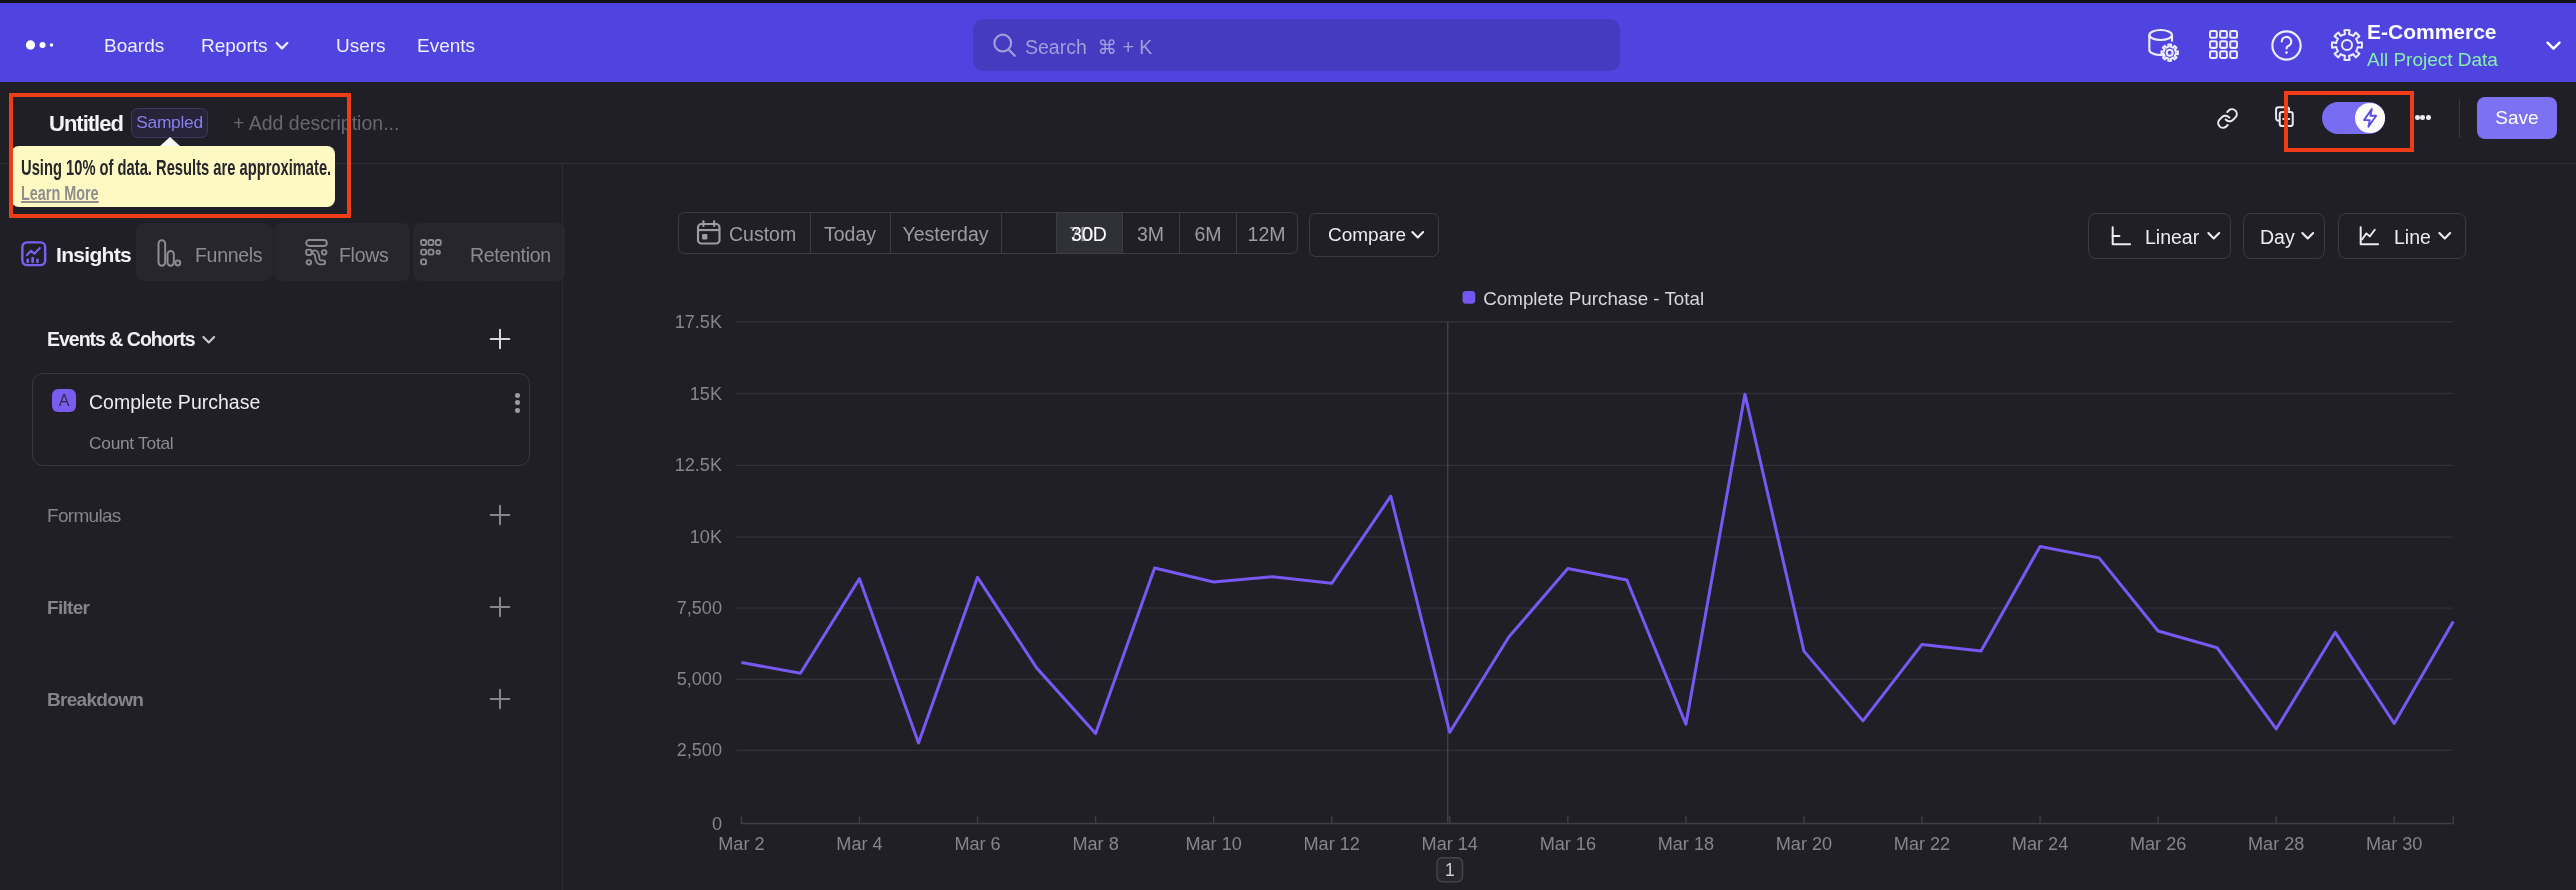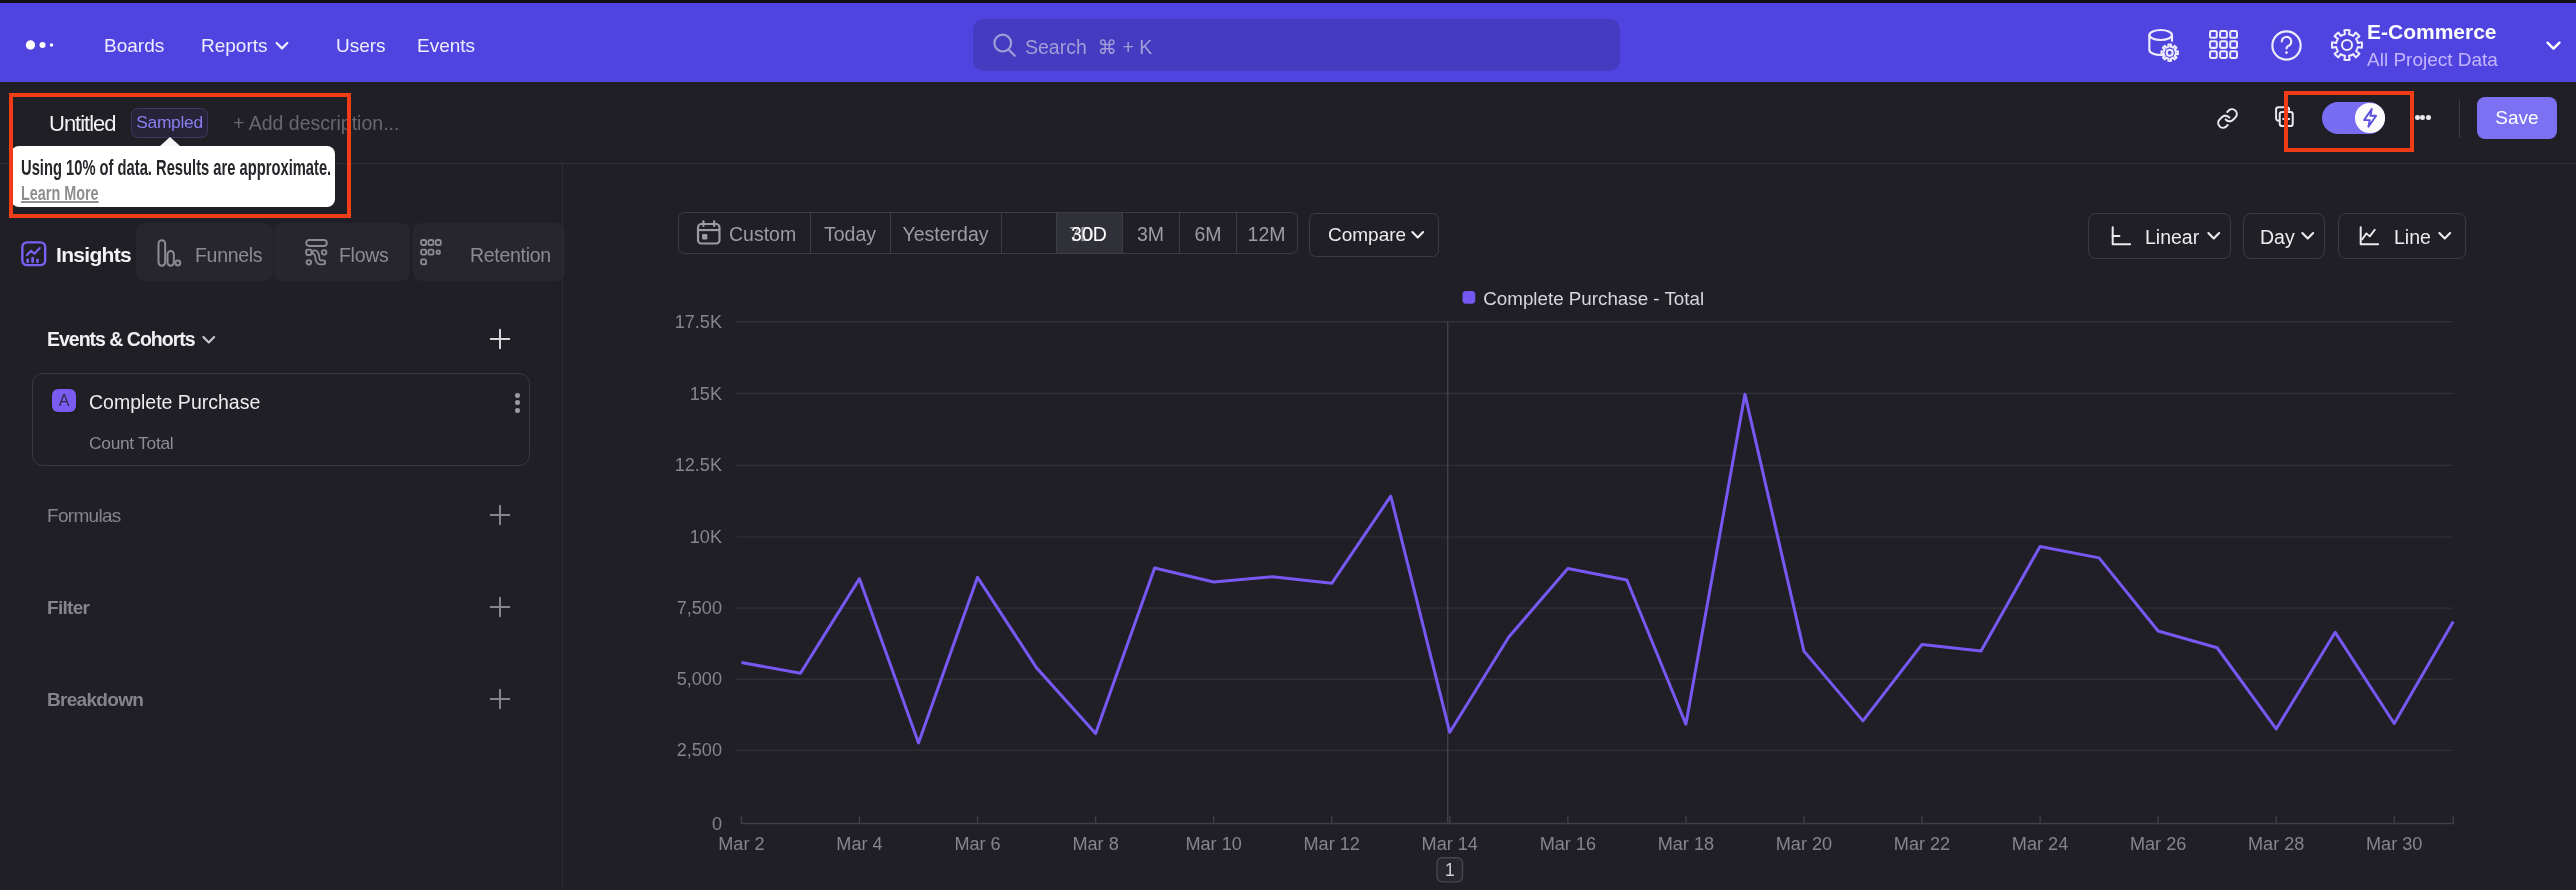--- a/index.html
+++ b/index.html
@@ -57,29 +57,29 @@
   <svg class="abs" style="left:2269px;top:25px" width="35" height="35" viewBox="0 0 52 52">
     <circle cx="26" cy="26" r="21" stroke="#eeecfc" stroke-width="3.2" fill="none"></circle>
     <path d="M19 20 a7 7 0 1 1 9 7 c-1.6.7-2 1.8-2 3.4" stroke="#eeecfc" stroke-width="3.2" fill="none" stroke-linecap="round"></path>
     <circle cx="26" cy="36.5" r="2" fill="#eeecfc"></circle>
   </svg>
   <svg class="abs" style="left:2330px;top:25.5px" width="34" height="34" viewBox="0 0 54 54">
     <path d="M50.6 22.8 A24 24 0 0 1 50.6 31.2 L44.2 30.1 A17.5 17.5 0 0 1 41.4 37.0 L46.7 40.7 A24 24 0 0 1 40.7 46.7 L37.0 41.4 A17.5 17.5 0 0 1 30.1 44.2 L31.2 50.6 A24 24 0 0 1 22.8 50.6 L23.9 44.2 A17.5 17.5 0 0 1 17.0 41.4 L13.3 46.7 A24 24 0 0 1 7.3 40.7 L12.6 37.0 A17.5 17.5 0 0 1 9.8 30.1 L3.4 31.2 A24 24 0 0 1 3.4 22.8 L9.8 23.9 A17.5 17.5 0 0 1 12.6 17.0 L7.3 13.3 A24 24 0 0 1 13.3 7.3 L17.0 12.6 A17.5 17.5 0 0 1 23.9 9.8 L22.8 3.4 A24 24 0 0 1 31.2 3.4 L30.1 9.8 A17.5 17.5 0 0 1 37.0 12.6 L40.7 7.3 A24 24 0 0 1 46.7 13.3 L41.4 17.0 A17.5 17.5 0 0 1 44.2 23.9 Z" stroke="#eeecfc" stroke-width="3.2" fill="none" stroke-linejoin="round"></path>
     <circle cx="27" cy="27" r="8" stroke="#eeecfc" stroke-width="3.2" fill="none"></circle>
   </svg>
   <div class="abs" style="left:2367px;top:17.4px;font-size:21px;font-weight:bold;color:#fdfdff">E-Commerce</div>
-  <div class="abs" style="left:2367px;top:46px;font-size:19px;color:#c4b5fd">All Project Data</div>
+  <div class="abs" style="left:2367px;top:46px;font-size:19px;color:#86efac">All Project Data</div>
   <svg class="abs" style="left:2542px;top:35px" width="23" height="16" viewBox="0 0 34 24">
       <path d="M8 7 L17 16 L26 7" stroke="#fff" stroke-width="3.6" fill="none" stroke-linecap="round" stroke-linejoin="round"></path>
     </svg>
 </div>
 
 <div class="abs" style="left:0;top:82px;width:2576px;height:83px;background:#1f1f25"></div>
 <div class="abs" style="left:0;top:163px;width:2576px;height:1.3px;background:#2e2e35"></div>
-<div class="abs" style="left:49px;top:111px;font-size:22px;font-weight:normal;letter-spacing:-1px;color:#f3f3f5">Untitled</div>
+<div class="abs" style="left:49px;top:111px;font-size:22px;font-weight:bold;letter-spacing:-1px;color:#f3f3f5">Untitled</div>
 <div class="abs" style="left:131px;top:108px;width:77px;height:30px;border-radius:6.7px;background:#272339;border:1.3px solid #3d3860;text-align:center;line-height:27.5px;font-size:17.4px;letter-spacing:-0.3px;color:#897eec">Sampled</div>
 <div class="abs" style="left:233px;top:112px;font-size:19.5px;color:#67676e">+ Add description...</div>
 
 <svg class="abs" style="left:2216px;top:107px" width="23" height="23" viewBox="0 0 34 34">
   <g stroke="#e8e8ee" stroke-width="3" fill="none" stroke-linecap="round" stroke-linejoin="round">
     <path d="M14.2 18.4 a7.1 7.1 0 0 0 10.7 0.77 l4.2 -4.2 a7.1 7.1 0 0 0 -10 -10 l-2.44 2.42"></path>
     <path d="M19.8 15.6 a7.1 7.1 0 0 0 -10.7 -0.77 l-4.2 4.2 a7.1 7.1 0 0 0 10 10 l2.42 -2.42"></path>
   </g>
 </svg>
 <svg class="abs" style="left:2275px;top:106px" width="21.5" height="24" viewBox="0 0 32 36">
@@ -99,21 +99,21 @@
     <path d="M25 9 L13.5 25.5 h8.5 L20 35.5 L31.5 19 h-8.5 z" stroke="#5b4fe0" stroke-width="2.8" fill="none" stroke-linejoin="round"></path>
   </svg>
 
 <div class="abs" style="left:2415px;top:115px;width:4.7px;height:4.7px;border-radius:50%;background:#ecebf0"></div>
 <div class="abs" style="left:2420px;top:115px;width:4.7px;height:4.7px;border-radius:50%;background:#ecebf0"></div>
 <div class="abs" style="left:2426px;top:115px;width:4.7px;height:4.7px;border-radius:50%;background:#ecebf0"></div>
 <div class="abs" style="left:2459px;top:99px;width:1.3px;height:39px;background:#3a3a42"></div>
 <div class="abs" style="left:2477px;top:97px;width:80px;height:42px;border-radius:8px;background:#7b71f2;text-align:center;line-height:42px;font-size:19px;color:#fff">Save</div>
 
 <div class="abs" style="left:160px;top:137px;width:0;height:0;border-left:10px solid transparent;border-right:10px solid transparent;border-bottom:9.4px solid #f6f6f4"></div>
-<div class="abs" style="left:10.7px;top:146px;width:324px;height:61px;border-radius:8px;background:#ffffff">
+<div class="abs" style="left:10.7px;top:146px;width:324px;height:61px;border-radius:8px;background:#fef9c3">
   <div class="abs" style="left:10px;top:10px;font-size:21.5px;font-weight:bold;color:#26262b;white-space:nowrap;transform:scaleX(0.685);transform-origin:0 50%">Using 10% of data. Results are approximate.</div>
   <div class="abs" style="left:10px;top:36px;font-size:20px;font-weight:bold;color:#8e8e8e;text-decoration:underline;transform:scaleX(0.72);transform-origin:0 50%">Learn More</div>
 </div>
 
 <div class="abs" style="left:9.4px;top:93px;width:342px;height:125px;border:4px solid #f03c17"></div>
 <div class="abs" style="left:2284px;top:91px;width:130px;height:61px;border:4px solid #f03c17"></div>
 
 <div class="abs" style="left:136px;top:223px;width:137px;height:58px;background:#26262c;border-radius:8px"></div>
 <div class="abs" style="left:274px;top:223px;width:136px;height:58px;background:#26262c;border-radius:8px"></div>
 <div class="abs" style="left:413px;top:223px;width:152px;height:58px;background:#26262c;border-radius:8px"></div>

